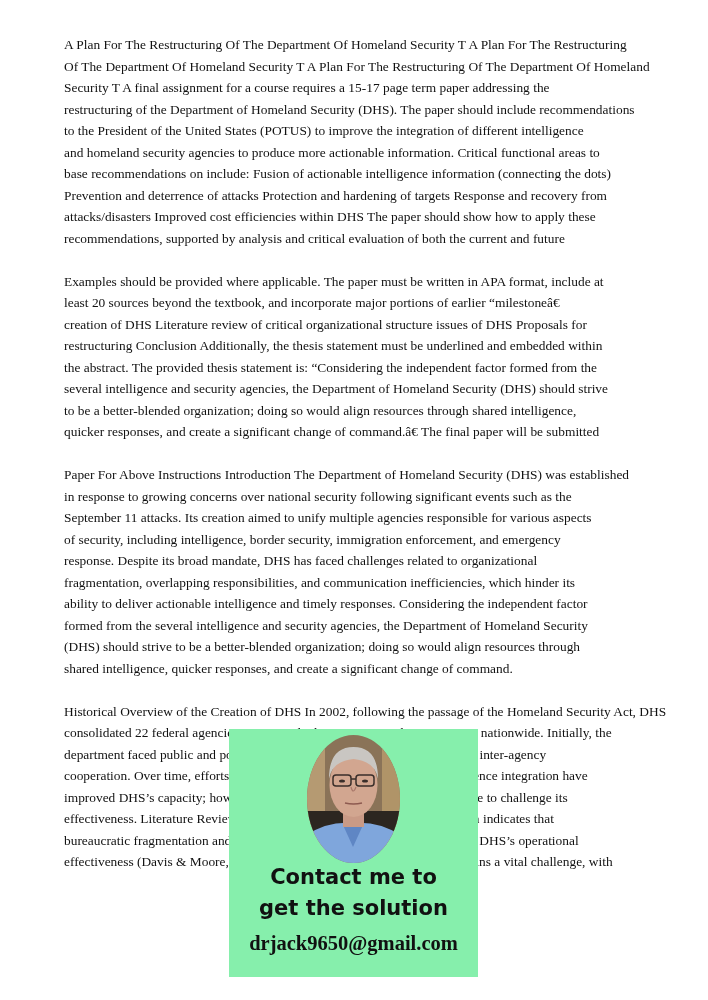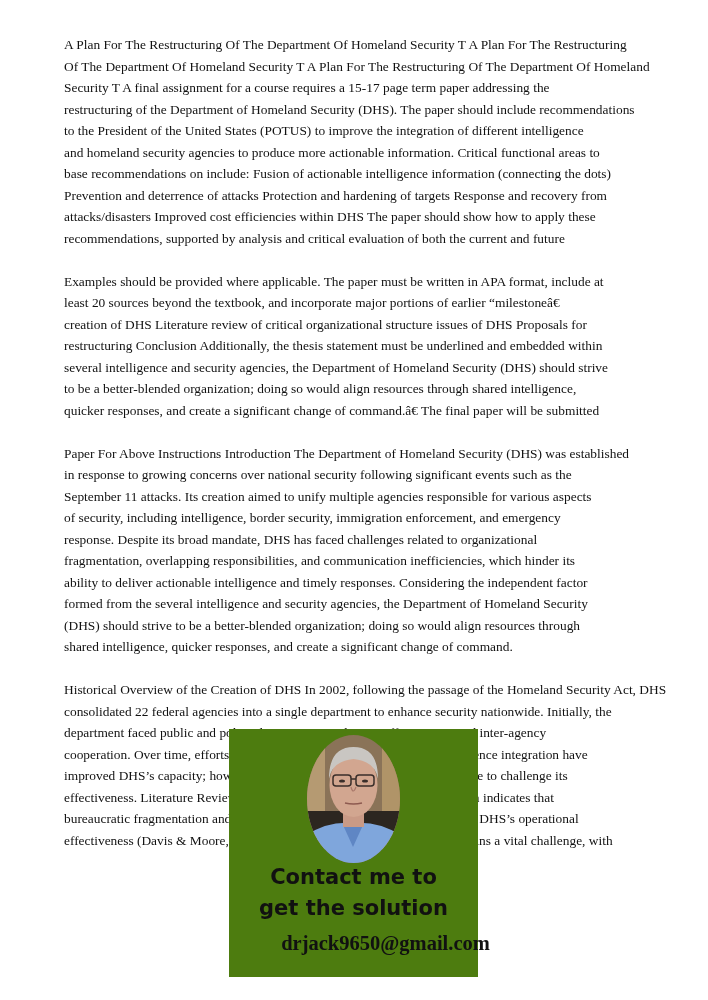--- a/index.html
+++ b/index.html
@@ -30,21 +30,21 @@
       line-height: 21.5px;
       white-space: nowrap;
       letter-spacing: 0;
     }
     .promo {
       position: absolute;
       left: 229px;
       top: 729px;
       width: 249px;
       height: 248px;
-      background: #4d7c0f;
+      background: #86efac;
       text-align: center;
     }
     .photo {
       position: absolute;
       left: 78px;
       top: 6px;
       width: 93px;
       height: 128px;
     }
     .contact-line {
@@ -65,21 +65,20 @@
       position: absolute;
       left: 0;
       top: 203px;
       width: 249px;
       font-family: "Liberation Serif", "DejaVu Serif", serif;
       font-weight: bold;
       font-size: 20.5px;
       color: #111111;
       text-align: center;
       white-space: nowrap;
-      padding-left: 32px;
     }
   </style>
 </head>
 <body>
 
 <div class="page">
   <p class="para">
     <span class="line">A Plan For The Restructuring Of The Department Of Homeland Security T A Plan For The Restructuring</span>
     <span class="line">Of The Department Of Homeland Security T A Plan For The Restructuring Of The Department Of Homeland</span>
     <span class="line">Security T A final assignment for a course requires a 15-17 page term paper addressing the</span>
@@ -89,20 +88,21 @@
     <span class="line">base recommendations on include: Fusion of actionable intelligence information (connecting the dots)</span>
     <span class="line">Prevention and deterrence of attacks Protection and hardening of targets Response and recovery from</span>
     <span class="line">attacks/disasters Improved cost efficiencies within DHS The paper should show how to apply these</span>
     <span class="line">recommendations, supported by analysis and critical evaluation of both the current and future</span>
   </p>
   <p class="para">
     <span class="line">Examples should be provided where applicable. The paper must be written in APA format, include at</span>
     <span class="line">least 20 sources beyond the textbook, and incorporate major portions of earlier “milestoneâ€</span>
     <span class="line">creation of DHS Literature review of critical organizational structure issues of DHS Proposals for</span>
     <span class="line">restructuring Conclusion Additionally, the thesis statement must be underlined and embedded within</span>
+    <span class="line">the abstract. The provided thesis statement is: “Considering the independent factor formed from the</span>
     <span class="line">several intelligence and security agencies, the Department of Homeland Security (DHS) should strive</span>
     <span class="line">to be a better-blended organization; doing so would align resources through shared intelligence,</span>
     <span class="line">quicker responses, and create a significant change of command.â€ The final paper will be submitted</span>
   </p>
   <p class="para">
     <span class="line">Paper For Above Instructions Introduction The Department of Homeland Security (DHS) was established</span>
     <span class="line">in response to growing concerns over national security following significant events such as the</span>
     <span class="line">September 11 attacks. Its creation aimed to unify multiple agencies responsible for various aspects</span>
     <span class="line">of security, including intelligence, border security, immigration enforcement, and emergency</span>
     <span class="line">response. Despite its broad mandate, DHS has faced challenges related to organizational</span>

